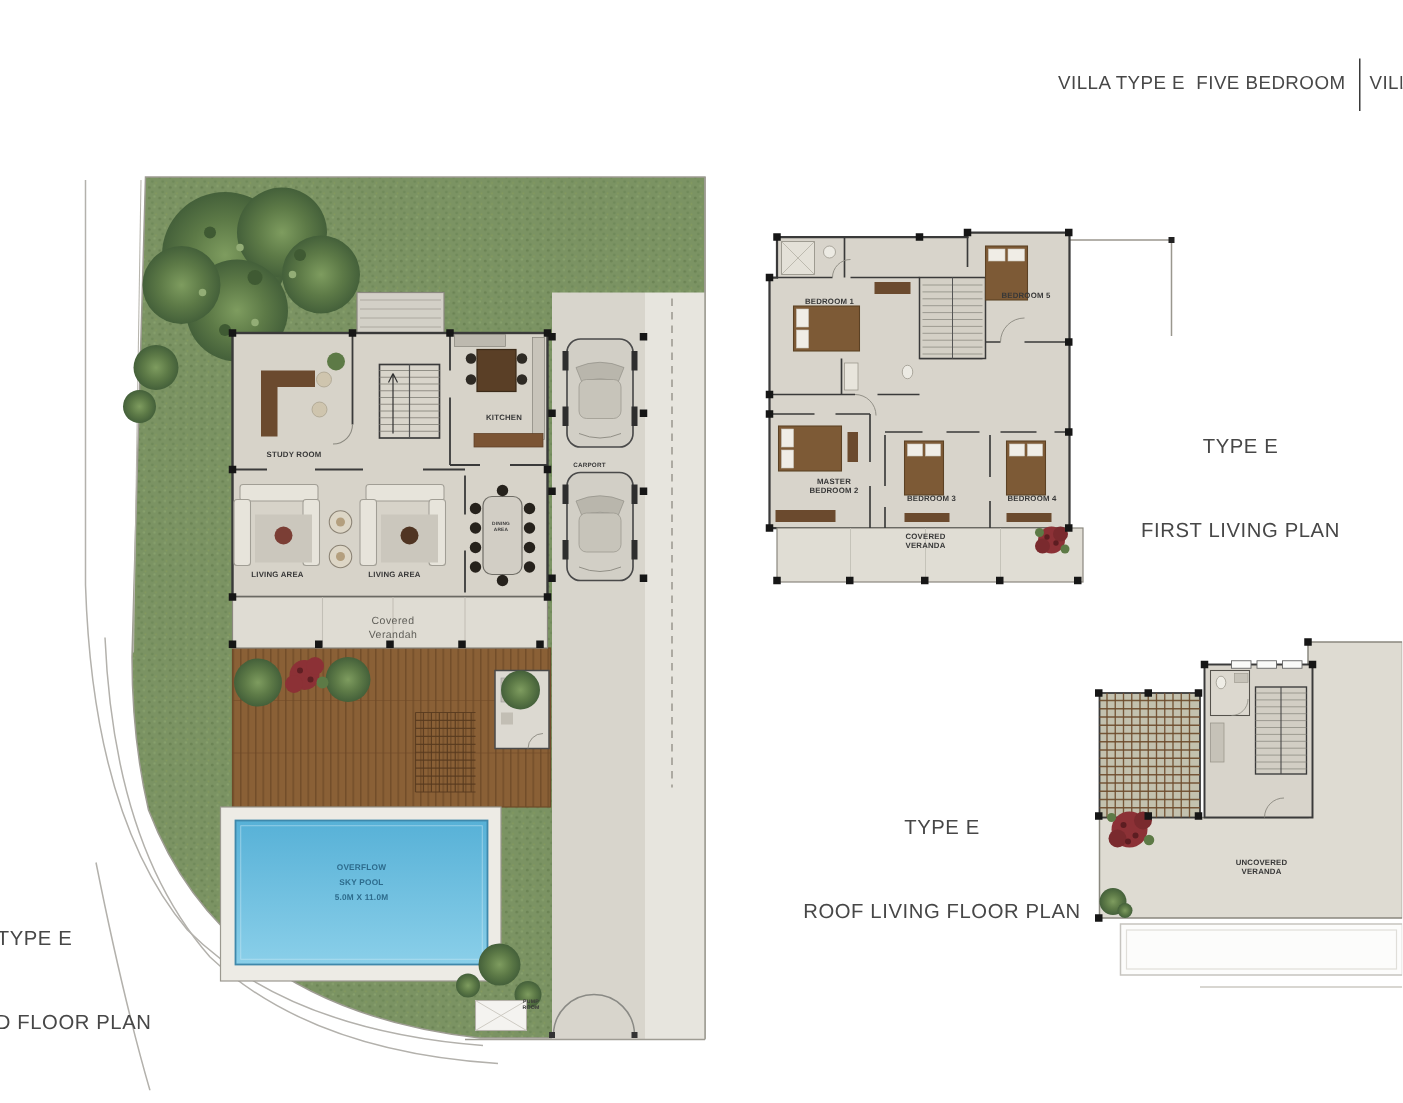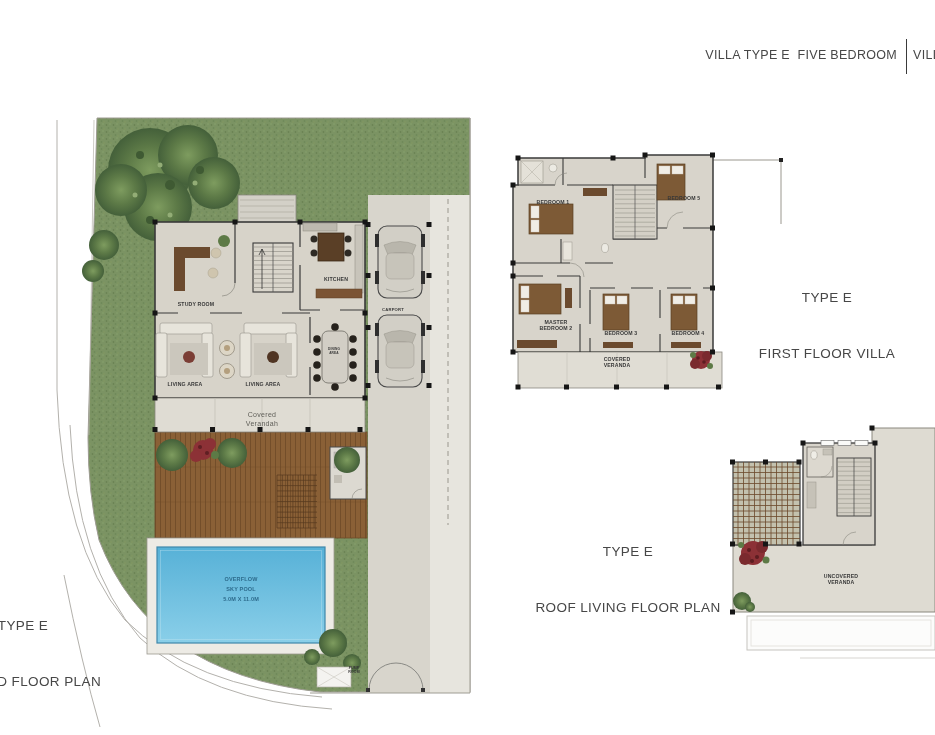--- a/index.html
+++ b/index.html
@@ -427,21 +427,21 @@
 
   <div class="lbl fs5" style="left:841px;top:579px">UNCOVERED
 VERANDA</div>
 
   <div class="plan-title" style="left:23px;top:654px">
     <div>TYPE E</div>
     <div>GROUND FLOOR PLAN</div>
   </div>
   <div class="plan-title" style="left:827px;top:326px">
     <div>TYPE E</div>
-    <div>FIRST FLOOR VILLA</div>
+    <div>FIRST LIVING PLAN</div>
   </div>
   <div class="plan-title" style="left:628px;top:580px">
     <div>TYPE E</div>
     <div>ROOF LIVING FLOOR PLAN</div>
   </div>
 
   <div class="hdr" style="top:48px;right:38px">VILLA TYPE E  FIVE BEDROOM</div>
   <div class="hdr-divider" style="left:906px;top:39px"></div>
   <div class="hdr" style="left:913px;top:48px">VILLA</div>
 

